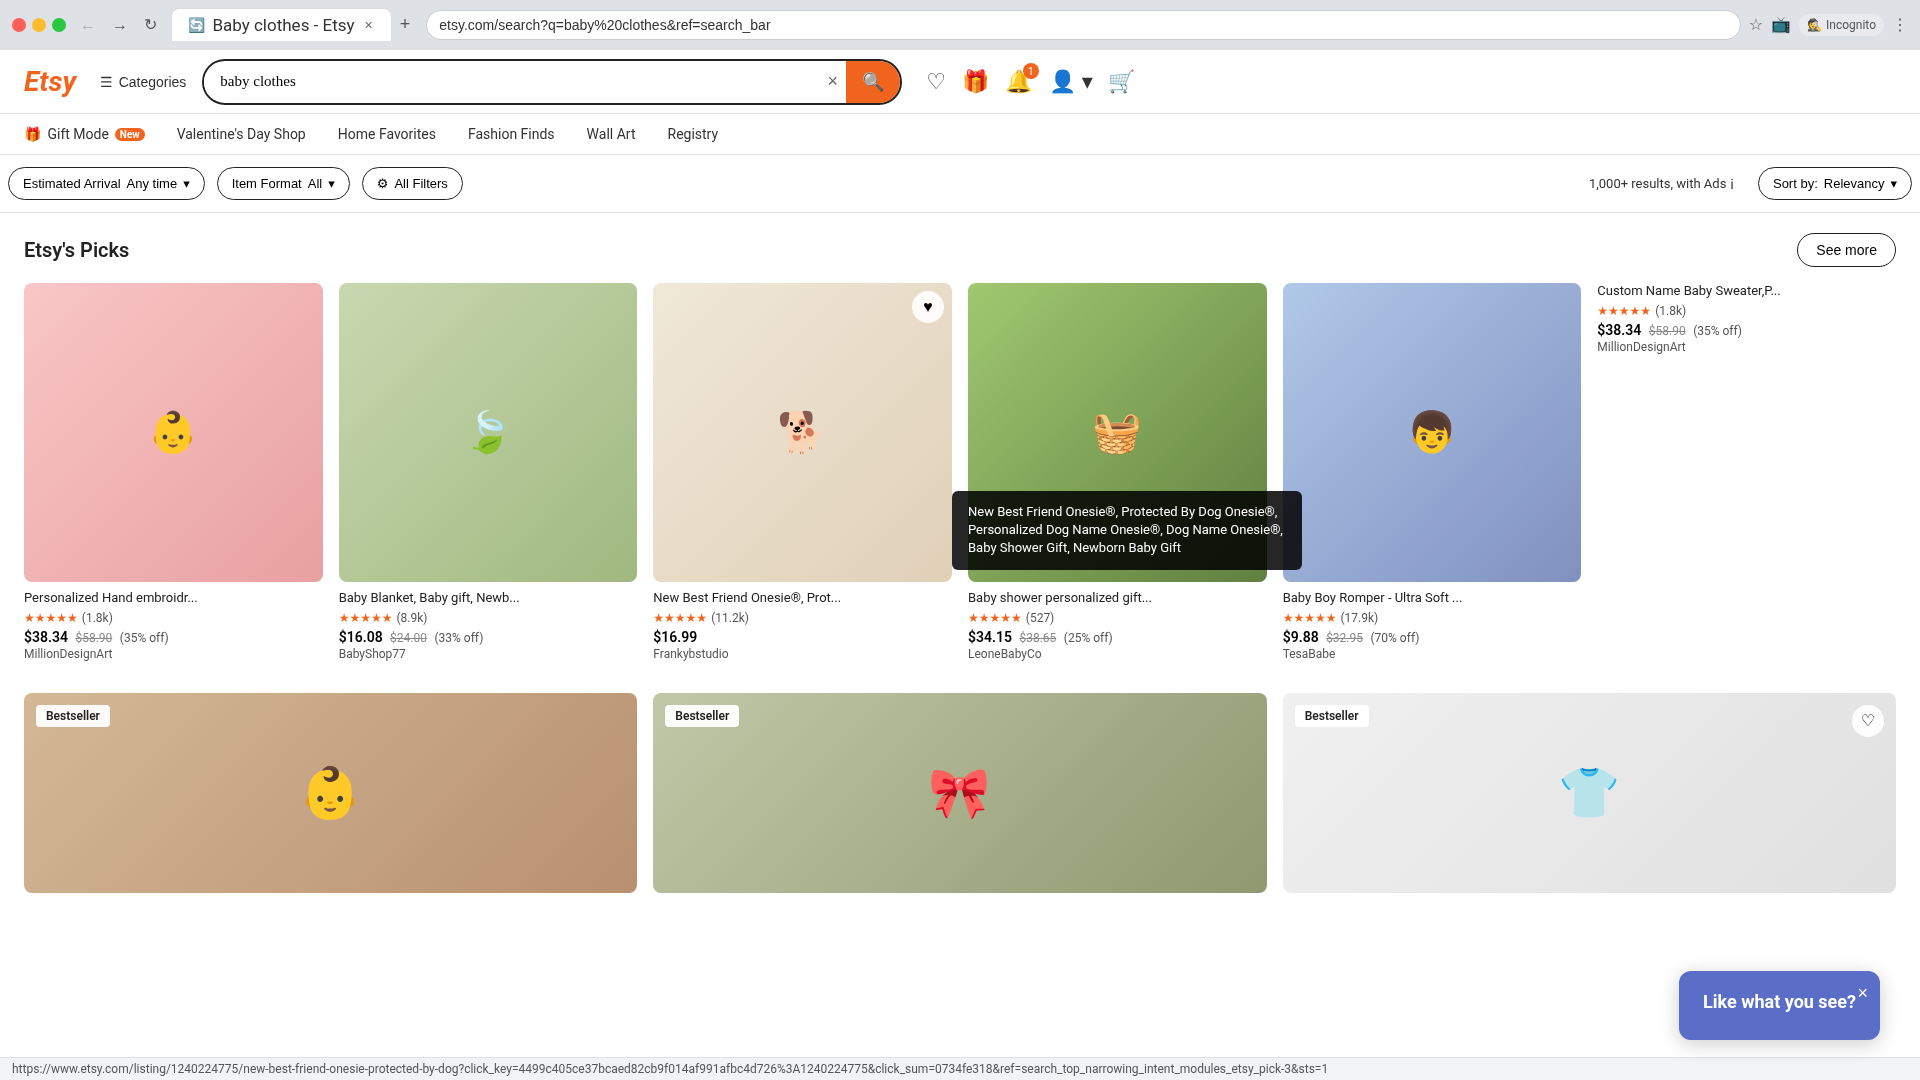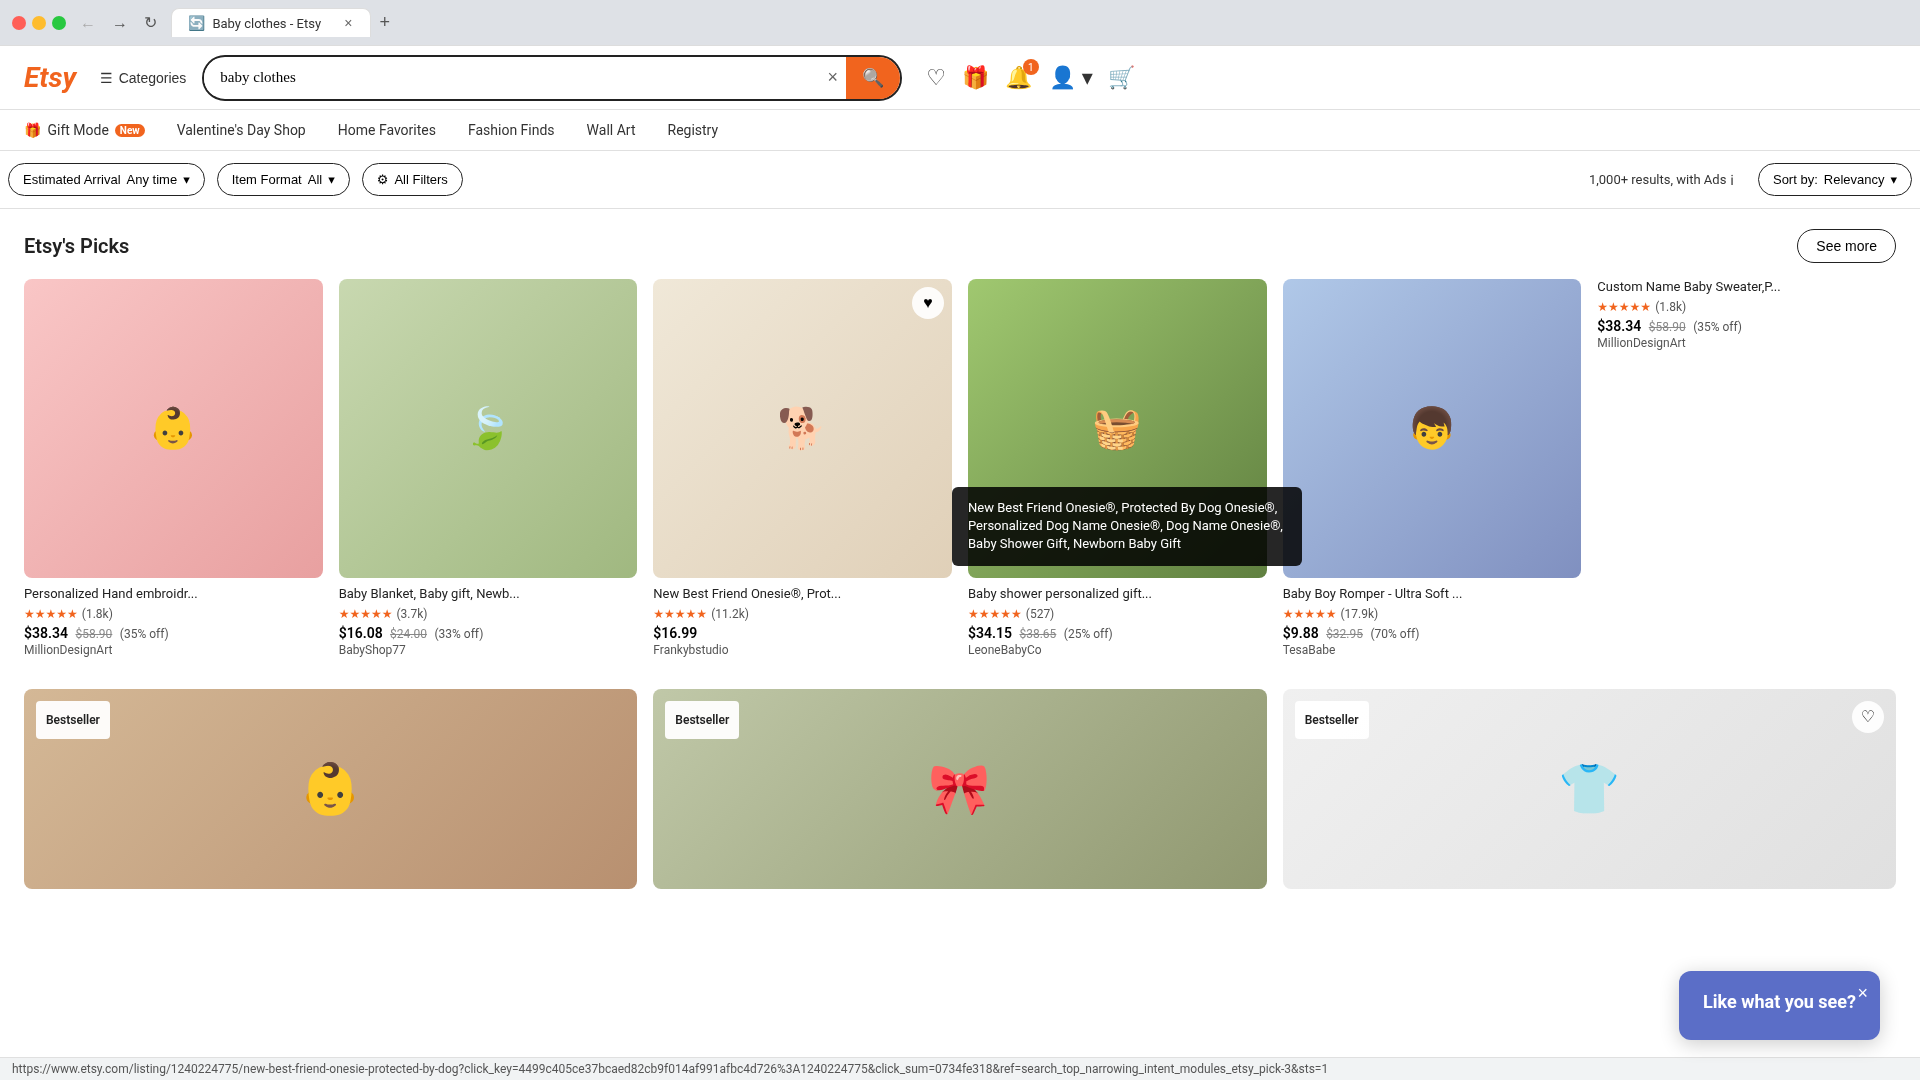--- a/index.html
+++ b/index.html
@@ -12,21 +12,21 @@
     .browser-btn { width: 14px; height: 14px; border-radius: 50%; border: none; cursor: pointer; font-size: 10px; display: flex; align-items: center; justify-content: center; color: transparent; }
     .browser-btn.close { background: #ff5f57; }
     .browser-btn.minimize { background: #febc2e; }
     .browser-btn.maximize { background: #28c840; }
     .browser-nav { display: flex; gap: 4px; align-items: center; }
     .nav-btn { background: none; border: none; cursor: pointer; padding: 4px 6px; border-radius: 4px; font-size: 16px; color: #555; }
     .nav-btn.disabled { color: #aaa; cursor: default; }
     .browser-tabs { display: flex; align-items: center; }
     .tab { display: flex; align-items: center; gap: 8px; padding: 6px 16px; background: #fff; border-radius: 8px 8px 0 0; border: 1px solid #ddd; border-bottom: none; min-width: 200px; }
     .tab-favicon { width: 16px; height: 16px; }
-    .tab-title { font-size: 13px; color: #333; flex: 1; }
+    .tab-title { font-size: 17px; color: #333; flex: 1; }
     .tab-close { background: none; border: none; cursor: pointer; color: #666; font-size: 14px; padding: 0 2px; }
     .tab-new { background: none; border: none; cursor: pointer; font-size: 18px; color: #555; padding: 4px 8px; }
     .address-input { flex: 1; padding: 6px 12px; border: 1px solid #ccc; border-radius: 20px; font-size: 14px; background: #fff; color: #333; }
     .address-icons { display: flex; gap: 8px; align-items: center; color: #555; }
     .addr-icon { font-size: 16px; cursor: pointer; }
     .incognito-badge { display: flex; align-items: center; gap: 4px; font-size: 12px; color: #555; padding: 4px 8px; border-radius: 12px; background: #e8eaed; }
 
     
     .etsy-header { display: flex; align-items: center; padding: 0 24px; height: 64px; border-bottom: 1px solid #e0e0e0; gap: 16px; }
     .etsy-logo { font-size: 28px; color: #f1641e; font-weight: bold; font-style: italic; margin-right: 8px; }
@@ -75,21 +75,21 @@
     .product-original-price { font-size: 12px; color: #888; text-decoration: line-through; margin-left: 4px; }
     .product-discount { font-size: 12px; color: #555; margin-left: 4px; }
     .product-shop { font-size: 12px; color: #555; margin-top: 2px; }
 
     
     .tooltip-overlay { position: absolute; top: 100px; left: 300px; background: rgba(0,0,0,0.85); color: #fff; padding: 12px 16px; border-radius: 6px; font-size: 13px; max-width: 400px; z-index: 100; line-height: 1.4; margin-top: 28px; }
 
     
     .bestseller-grid { display: grid; grid-template-columns: repeat(3, 1fr); gap: 16px; }
     .bestseller-card { position: relative; border-radius: 8px; overflow: hidden; }
-    .bestseller-badge { position: absolute; top: 12px; left: 12px; background: rgba(255,255,255,0.95); padding: 12px 10px; border-radius: 4px; font-size: 12px; font-weight: 600; color: #222; }
+    .bestseller-badge { position: absolute; top: 12px; left: 12px; background: rgba(255,255,255,0.95); padding: 4px 10px; border-radius: 4px; font-size: 12px; font-weight: 600; color: #222; }
     .bestseller-image { width: 100%; height: 200px; background: #c8b0a0; display: flex; align-items: center; justify-content: center; font-size: 50px; }
     .bestseller-heart { position: absolute; top: 12px; right: 12px; background: rgba(255,255,255,0.9); border: none; cursor: pointer; border-radius: 50%; width: 32px; height: 32px; display: flex; align-items: center; justify-content: center; font-size: 16px; }
 
     
     .notification-popup { position: fixed; bottom: 40px; right: 40px; background: #5b6ec7; color: #fff; padding: 20px 24px; border-radius: 12px; max-width: 320px; box-shadow: 0 4px 20px rgba(0,0,0,0.2); z-index: 200; }
     .popup-close { position: absolute; top: 12px; right: 12px; background: none; border: none; color: #fff; cursor: pointer; font-size: 18px; }
     .popup-title { font-size: 18px; font-weight: 700; margin-bottom: 8px; }
     .popup-text { font-size: 14px; line-height: 1.5; }
 
     
@@ -122,20 +122,32 @@
       <button class="nav-btn">↻</button>
     </div>
     <div class="browser-tabs">
       <div class="tab">
         <span class="tab-favicon">🔄</span>
         <span class="tab-title">Baby clothes - Etsy</span>
         <button class="tab-close">×</button>
       </div>
       <button class="tab-new">+</button>
     </div>
+    <div class="address-input-wrapper" style="flex:1; display:flex; align-items:center; gap:8px;">
+      <input class="address-input" type="text" value="etsy.com/search?q=baby%20clothes&amp;ref=search_bar" style="">
+      <div class="address-icons">
+        <span class="addr-icon">☆</span>
+        <span class="addr-icon">📺</span>
+        <div class="incognito-badge">
+          <span>🕵️</span>
+          <span>Incognito</span>
+        </div>
+        <span class="addr-icon">⋮</span>
+      </div>
+    </div>
   </div>
 </div>
 
 <div class="etsy-header">
   <div class="etsy-logo">Etsy</div>
   <button class="categories-btn">
     <span>☰</span>
     <span>Categories</span>
   </button>
   <div class="search-bar">
@@ -229,21 +241,21 @@
       <div class="product-shop">MillionDesignArt</div>
     </div>
 
     <div class="product-card">
       <div class="product-image-container">
         <div class="product-image img-green">🍃</div>
       </div>
       <div class="product-title">Baby Blanket, Baby gift, Newb...</div>
       <div class="product-stars">
         <span class="stars">★★★★★</span>
-        <span class="review-count">(3.7k)</span>
+        <span class="review-count">(8.9k)</span>
       </div>
       <div>
         <span class="product-price">$16.08</span>
         <span class="product-original-price">$24.00</span>
         <span class="product-discount">(33% off)</span>
       </div>
       <div class="product-shop">BabyShop77</div>
     </div>
 
     <div class="product-card" style="position:relative;">

